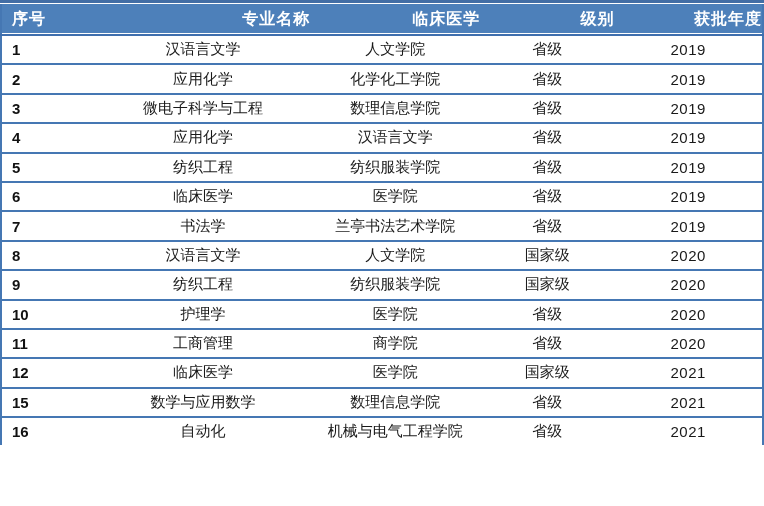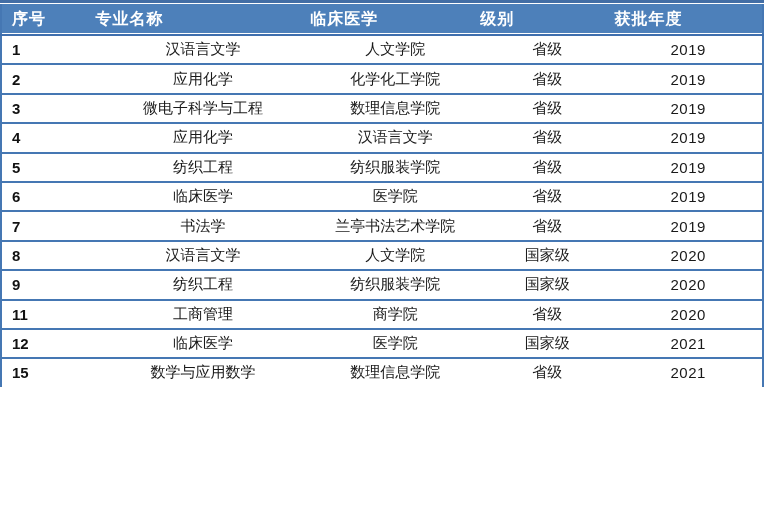--- a/index.html
+++ b/index.html
@@ -41,21 +41,21 @@
   col.c-level  { width: 17.6%; }
   col.c-year   { width: 19.5%; }
 
   thead th {
     background: #4d80ba;
     color: #ffffff;
     font-weight: bold;
     font-size: 16px;
     height: 30px;
     padding: 0;
-    text-align: left;
+    text-align: right;
     border-bottom: 2px solid #3f6fae;
     box-shadow: inset 0 -1px 0 #ffffff;
     letter-spacing: 1px;
   }
   thead th:first-child {
     text-align: left;
     padding-left: 10px;
   }
   tbody td {
     height: 27.4px;
@@ -162,35 +162,49 @@
           <td class="cell-year">2020</td>
         </tr>
         <tr>
           <td class="cell-index">9</td>
           <td class="cell-major">纺织工程</td>
           <td class="cell-college">纺织服装学院</td>
           <td class="cell-level">国家级</td>
           <td class="cell-year">2020</td>
         </tr>
         <tr>
+          <td class="cell-index">10</td>
+          <td class="cell-major">护理学</td>
+          <td class="cell-college">医学院</td>
+          <td class="cell-level">省级</td>
+          <td class="cell-year">2020</td>
+        </tr>
+        <tr>
           <td class="cell-index">11</td>
           <td class="cell-major">工商管理</td>
           <td class="cell-college">商学院</td>
           <td class="cell-level">省级</td>
           <td class="cell-year">2020</td>
         </tr>
         <tr>
           <td class="cell-index">12</td>
           <td class="cell-major">临床医学</td>
           <td class="cell-college">医学院</td>
           <td class="cell-level">国家级</td>
           <td class="cell-year">2021</td>
         </tr>
         <tr>
           <td class="cell-index">15</td>
           <td class="cell-major">数学与应用数学</td>
           <td class="cell-college">数理信息学院</td>
           <td class="cell-level">省级</td>
           <td class="cell-year">2021</td>
         </tr>
+        <tr>
+          <td class="cell-index">16</td>
+          <td class="cell-major">自动化</td>
+          <td class="cell-college">机械与电气工程学院</td>
+          <td class="cell-level">省级</td>
+          <td class="cell-year">2021</td>
+        </tr>
       </tbody>
   </table>
 </div>
 
 </body></html>

